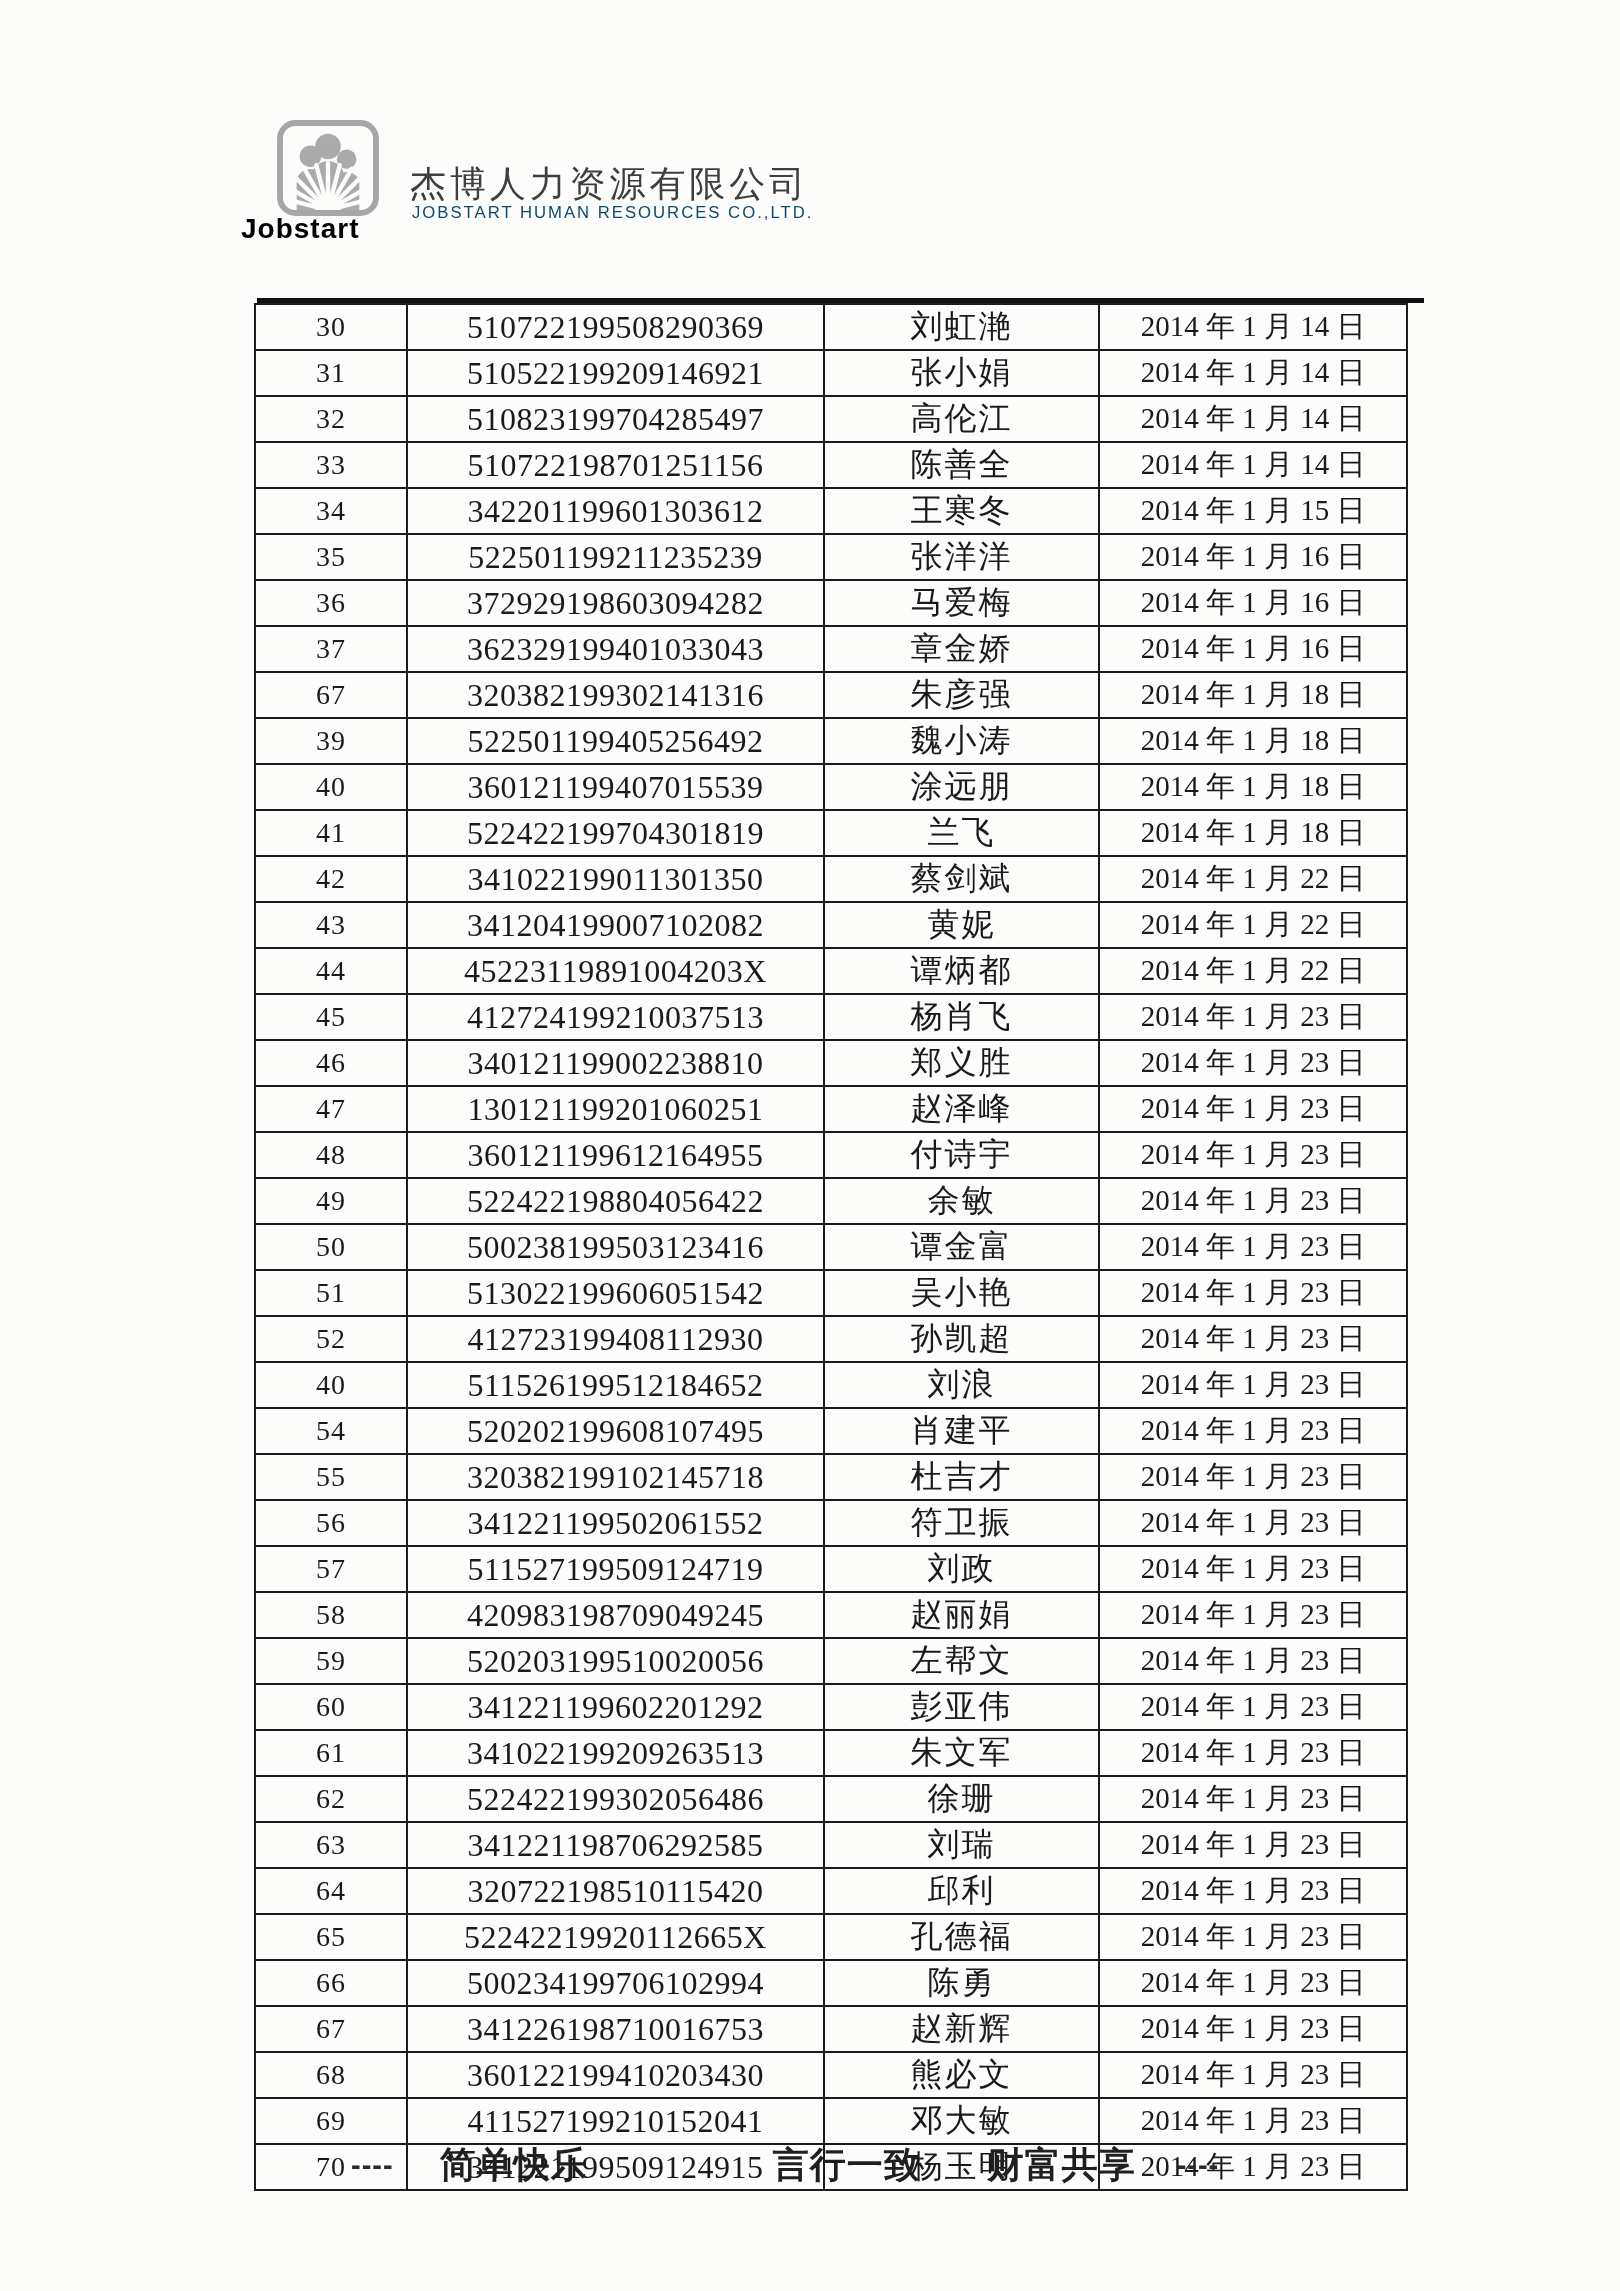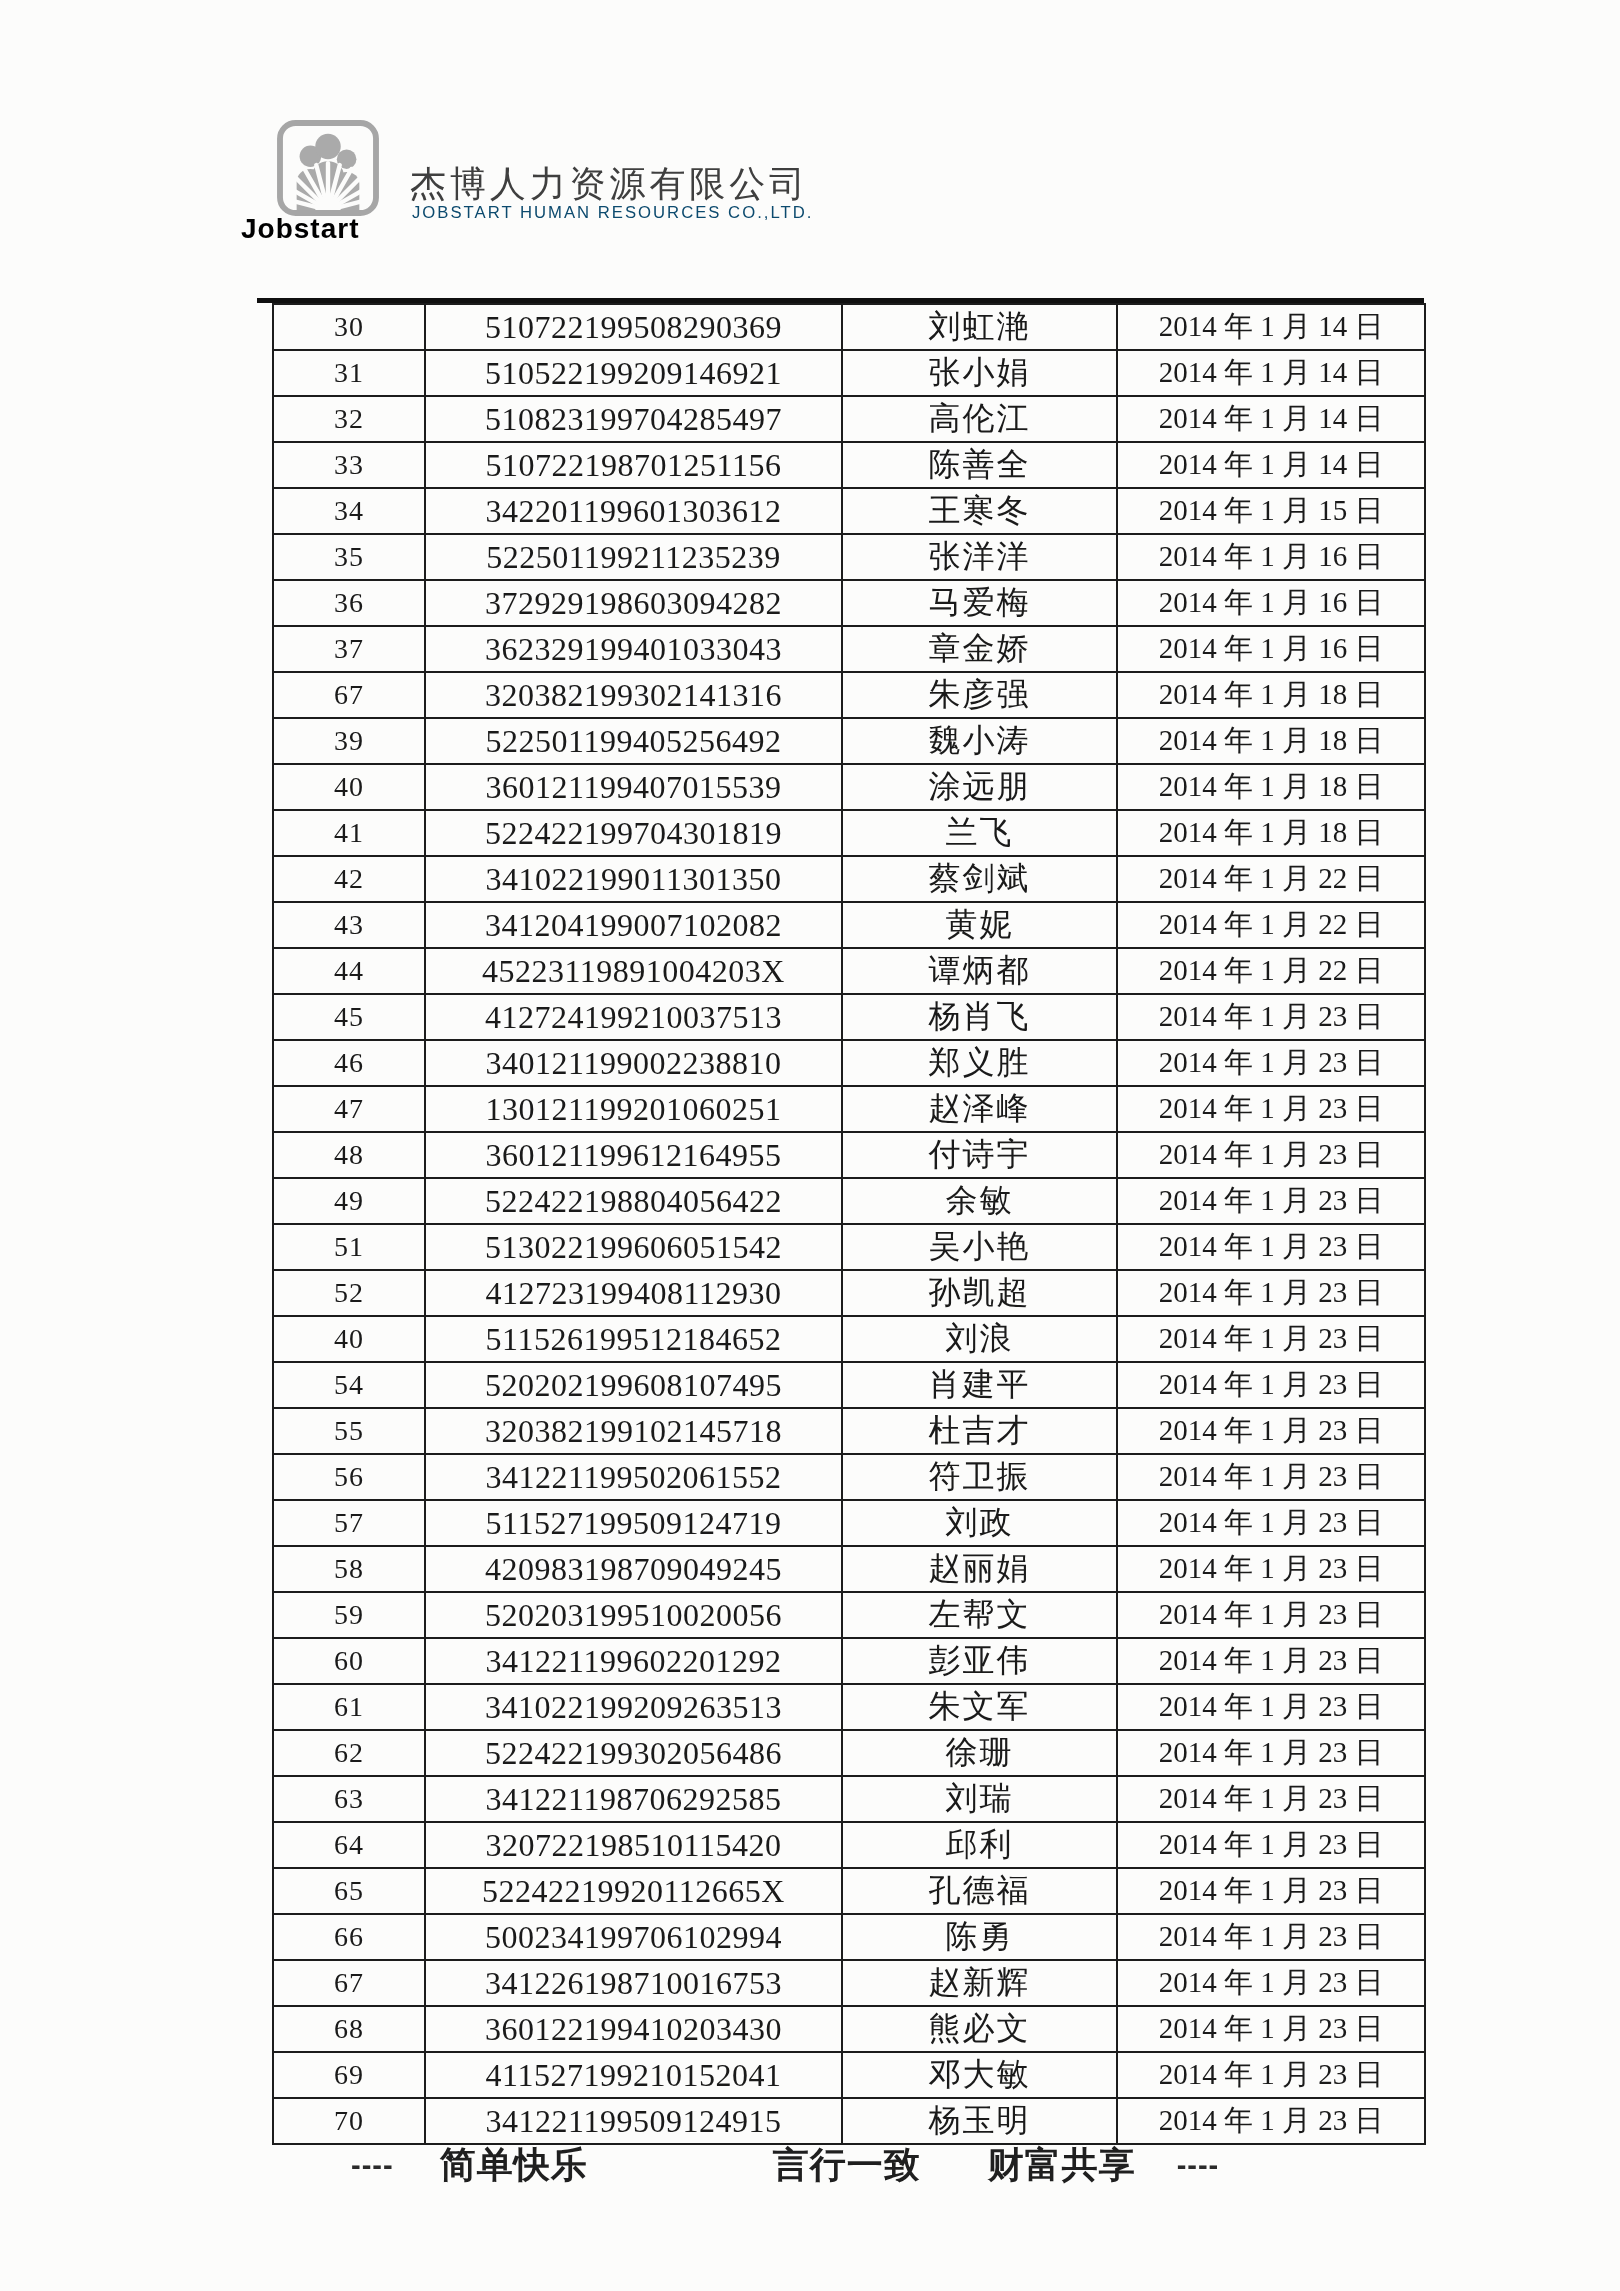--- a/index.html
+++ b/index.html
@@ -21,21 +21,21 @@
     font-size:36px;color:#3f3f3f;letter-spacing:3.9px;white-space:nowrap;
   }
   .company-en{
     position:absolute;left:412px;top:203px;
     font-family:"Liberation Sans","DejaVu Sans",sans-serif;
     font-size:16.7px;color:#0c4a6e;letter-spacing:2px;white-space:nowrap;
   }
   
   .topline{position:absolute;left:257px;top:298px;width:1167px;height:4.9px;background:#101010;}
   table.roster{
-    position:absolute;left:272px;top:303px;width:1152px;
+    position:absolute;left:254px;top:303px;width:1152px;
     border-collapse:collapse;table-layout:fixed;padding-left:26px;
   }
   table.roster td{
     border:2px solid #1c1c1c;height:40px;box-sizing:content-box;
     text-align:center;vertical-align:middle;white-space:nowrap;overflow:hidden;
     padding:0;
   }
   td.c-no{font-size:28px;letter-spacing:1px;}
   td.c-id{font-size:32px;letter-spacing:0.5px;padding-left:78px;margin-top:11px;}
   td.c-name{font-size:32px;letter-spacing:2px;}
@@ -216,20 +216,26 @@
           <td class="c-name">付诗宇</td>
           <td class="c-date">2014 年 1 月 23 日</td>
         </tr>
         <tr>
           <td class="c-no">49</td>
           <td class="c-id">522422198804056422</td>
           <td class="c-name">余敏</td>
           <td class="c-date">2014 年 1 月 23 日</td>
         </tr>
         <tr>
+          <td class="c-no">50</td>
+          <td class="c-id">500238199503123416</td>
+          <td class="c-name">谭金富</td>
+          <td class="c-date">2014 年 1 月 23 日</td>
+        </tr>
+        <tr>
           <td class="c-no">51</td>
           <td class="c-id">513022199606051542</td>
           <td class="c-name">吴小艳</td>
           <td class="c-date">2014 年 1 月 23 日</td>
         </tr>
         <tr>
           <td class="c-no">52</td>
           <td class="c-id">412723199408112930</td>
           <td class="c-name">孙凯超</td>
           <td class="c-date">2014 年 1 月 23 日</td>

